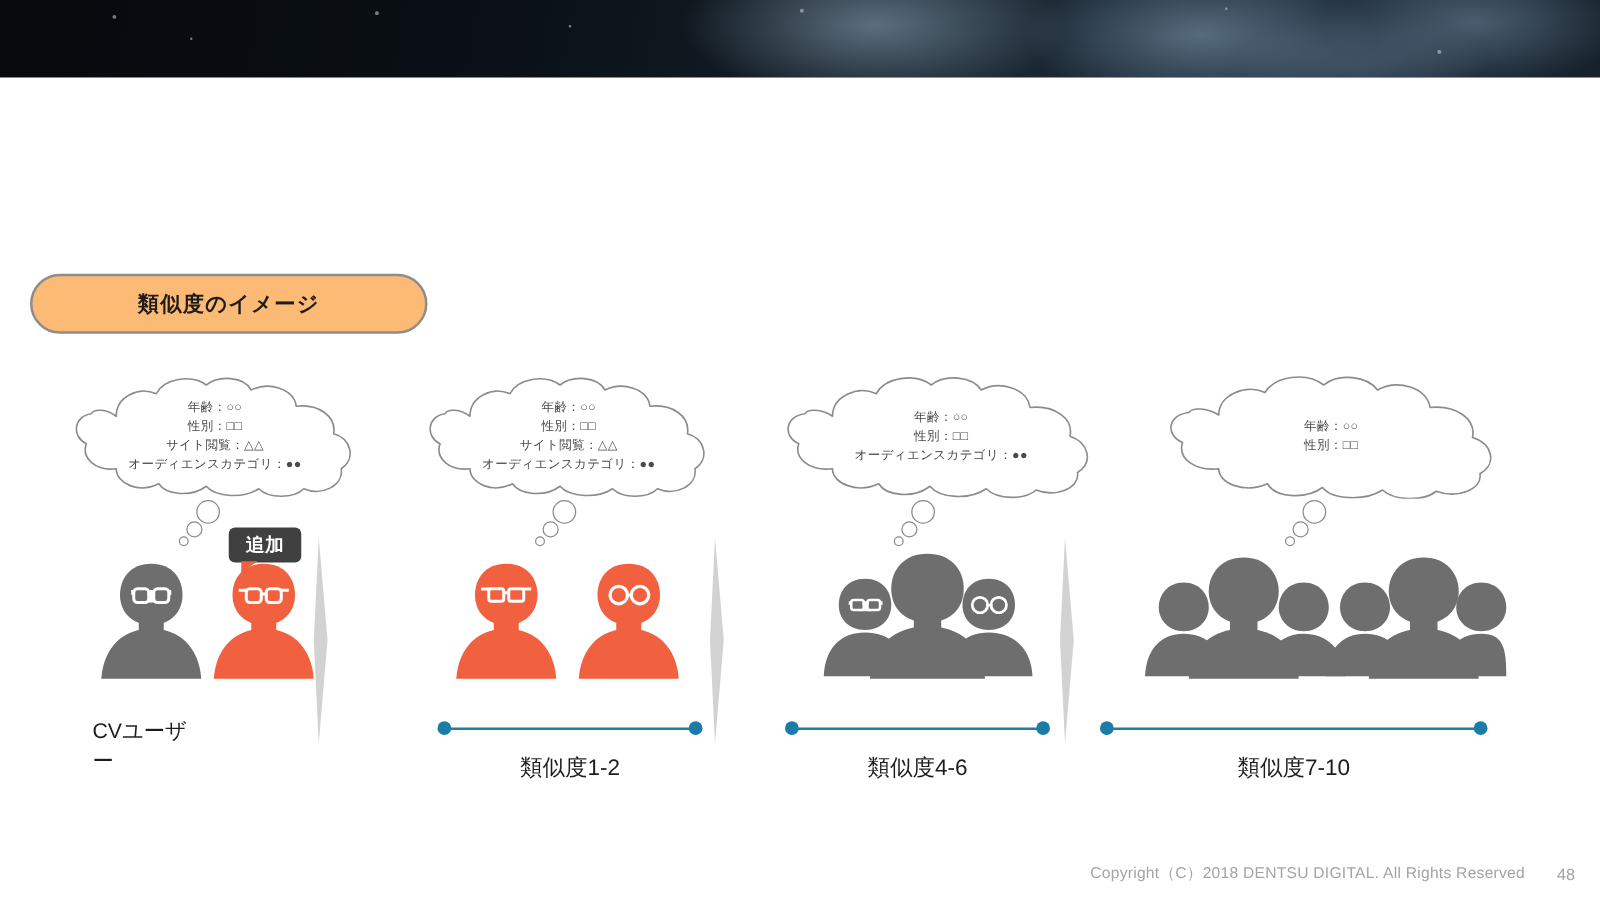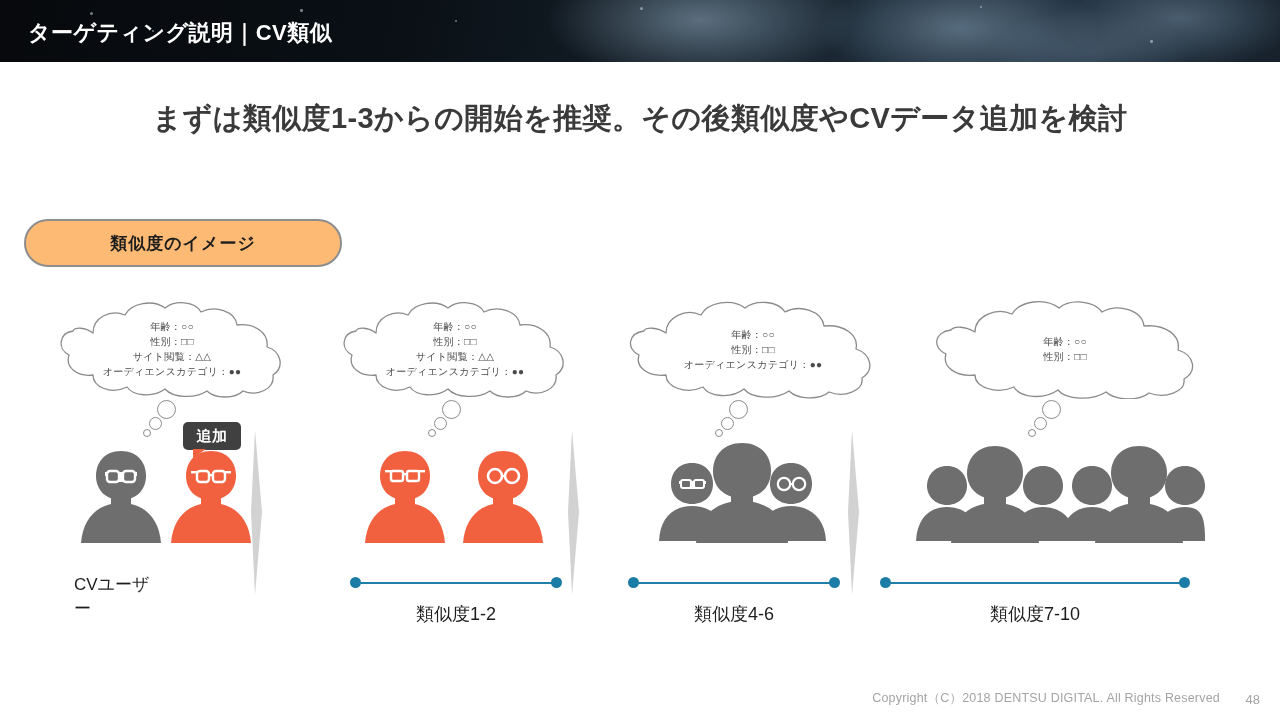--- a/index.html
+++ b/index.html
@@ -135,25 +135,23 @@
 <body>
 
 <div class="header">
   <span class="header-speck" style="left:90px;  top:12px; width:3px;  height:3px;"></span>
   <span class="header-speck" style="left:152px; top:30px; width:2px;  height:2px;"></span>
   <span class="header-speck" style="left:300px; top:9px;  width:2.5px;height:2.5px;"></span>
   <span class="header-speck" style="left:455px; top:20px; width:2px;  height:2px;"></span>
   <span class="header-speck" style="left:640px; top:7px;  width:3px;  height:3px;"></span>
   <span class="header-speck" style="left:980px; top:6px;  width:2px;  height:2px;"></span>
   <span class="header-speck" style="left:1150px;top:40px; width:2.5px;height:2.5px;"></span>
-  <div class="header-title">ターゲティング説明｜CV類似</div>
 </div>
 
 <div class="headline">
-  <div>まずは類似度1-3からの開始を推奨。その後類似度やCVデータ追加を検討</div>
 </div>
 
 <div class="pill">
   <span>類似度のイメージ</span>
 </div>
 
 <div class="stage">
 
   <div class="group g1">
 

